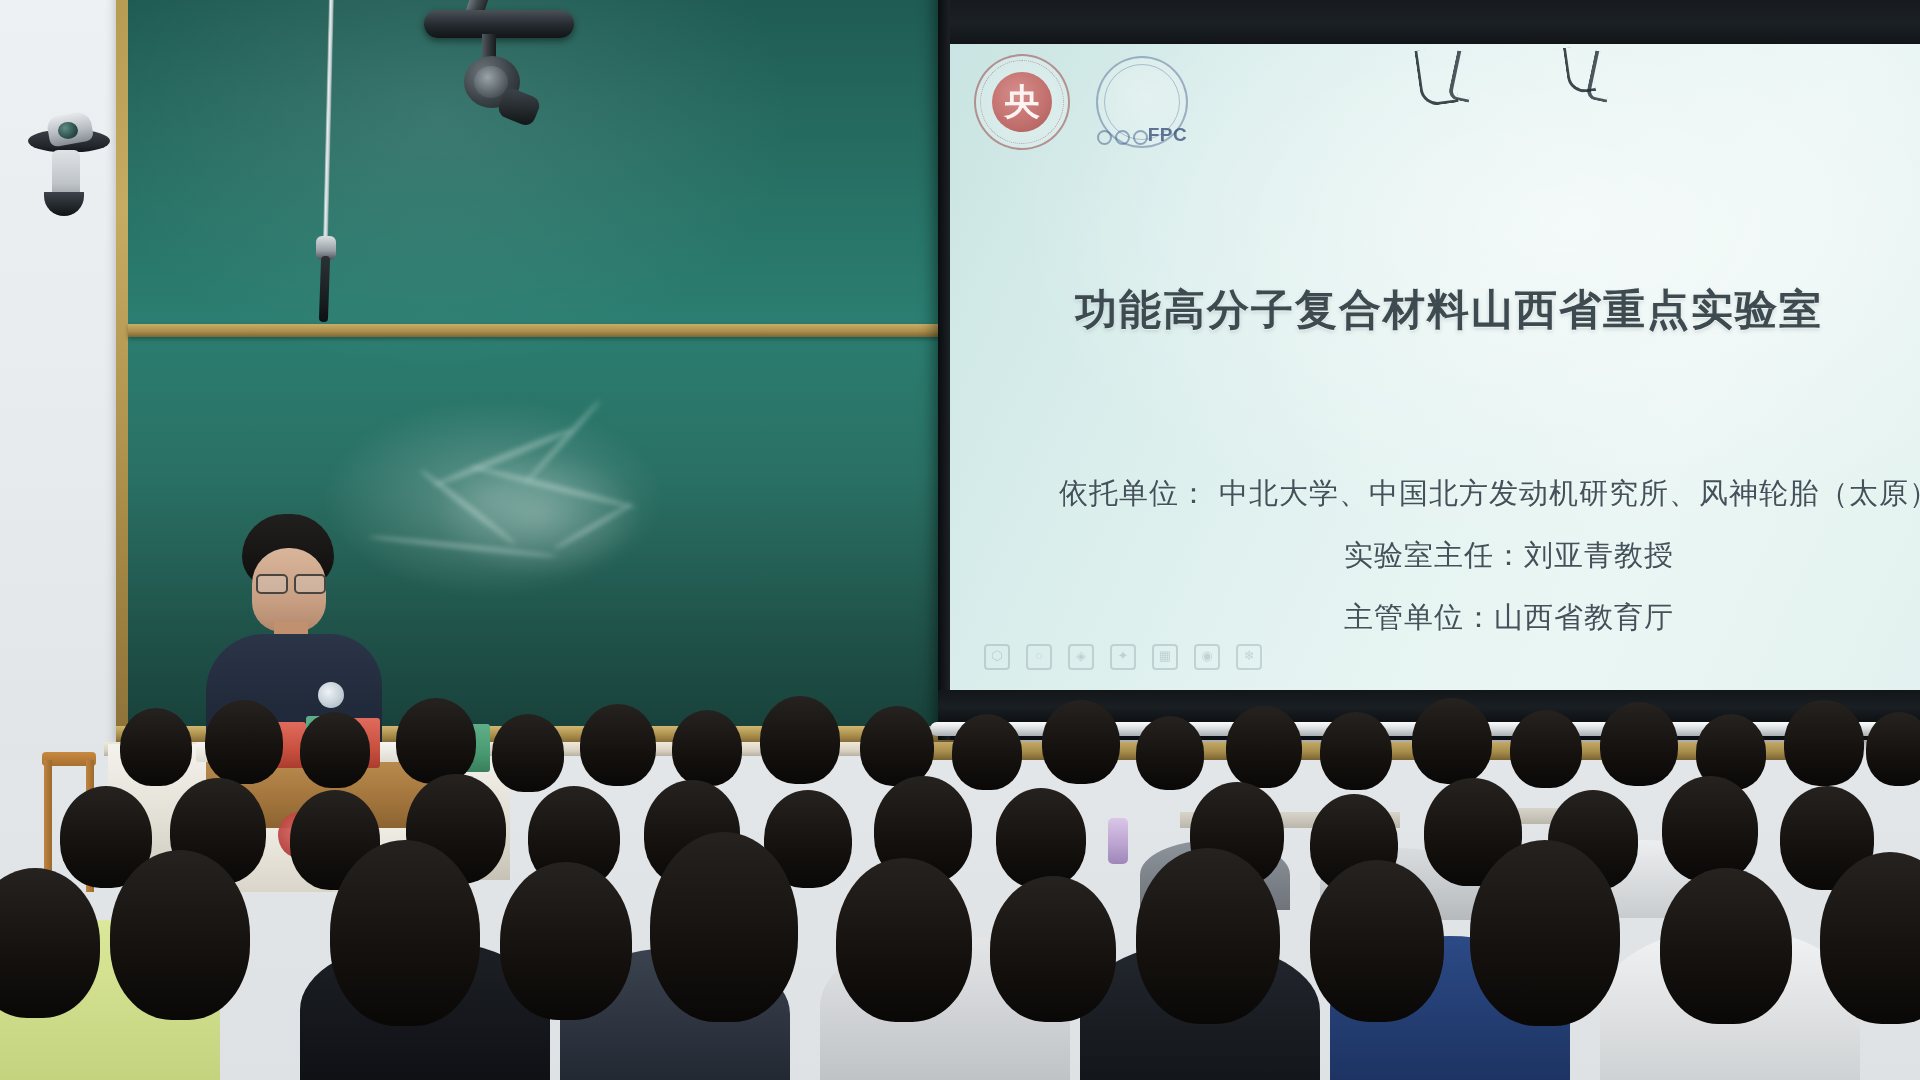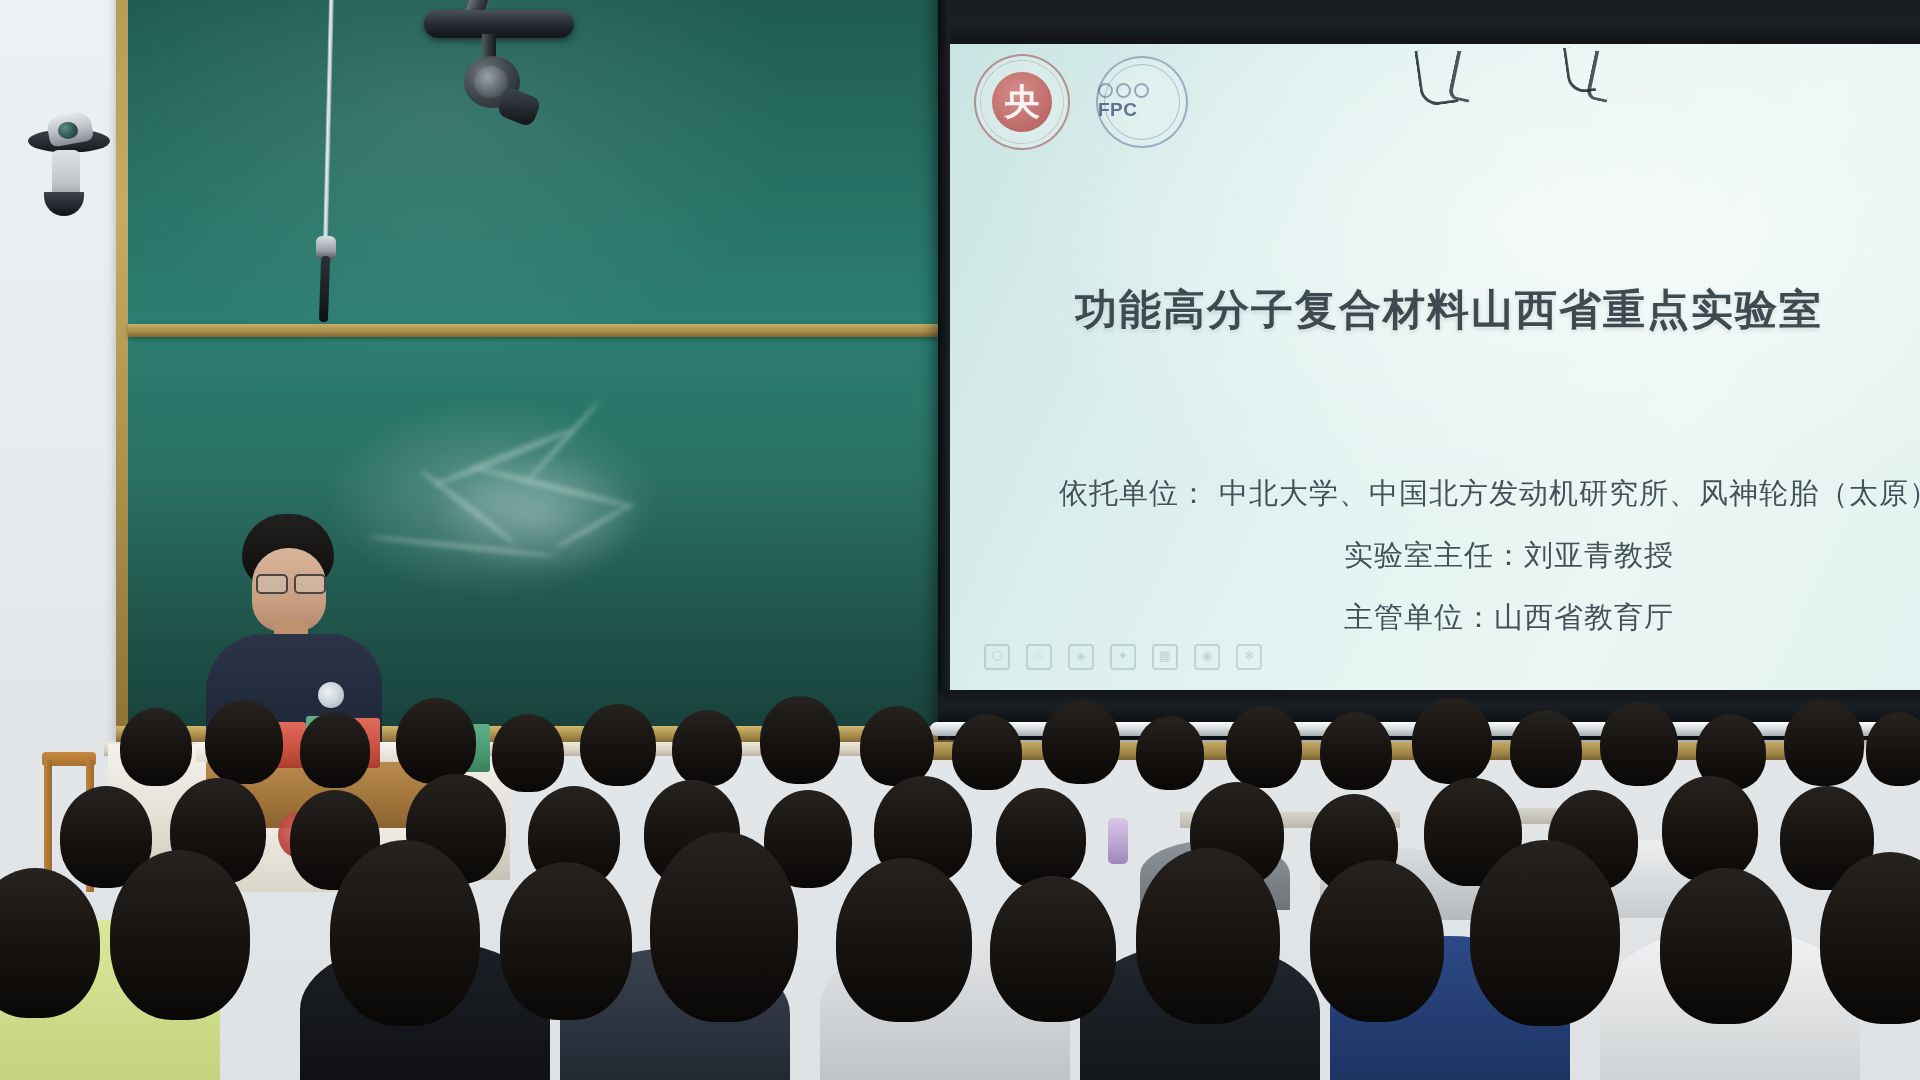--- a/index.html
+++ b/index.html
@@ -230,21 +230,21 @@
   .logo-univ .disc{
     width:60px;height:60px;border-radius:50%;
     background:radial-gradient(circle at 42% 36%, #d68d8a 0%, #c3726f 55%, #ab5b59 100%);
     display:flex;align-items:center;justify-content:center;
     color:#fdf3f2;font-size:36px;font-weight:bold;line-height:1;
     font-family:"DejaVu Sans",sans-serif;
   }
   .logo-fpc{
     position:relative;width:88px;height:88px;border-radius:50%;
     border:2px solid rgba(70,95,140,.45);
-    display:flex;flex-direction:column;align-items:flex-start;justify-content:center;
+    display:flex;flex-direction:row;align-items:flex-end;justify-content:center;
     background:radial-gradient(circle at 50% 42%, rgba(255,255,255,.3) 0%, rgba(255,255,255,.06) 100%);
   }
   .logo-fpc .ring2{position:absolute;inset:6px;border-radius:50%;border:1px solid rgba(70,95,140,.35);}
   .logo-fpc .mol{
     display:flex;align-items:center;gap:3px;margin-bottom:1px;opacity:.65;
   }
   .logo-fpc .mol i{
     display:block;width:11px;height:11px;border-radius:50%;
     border:2px solid rgba(60,90,135,.75);
   }

